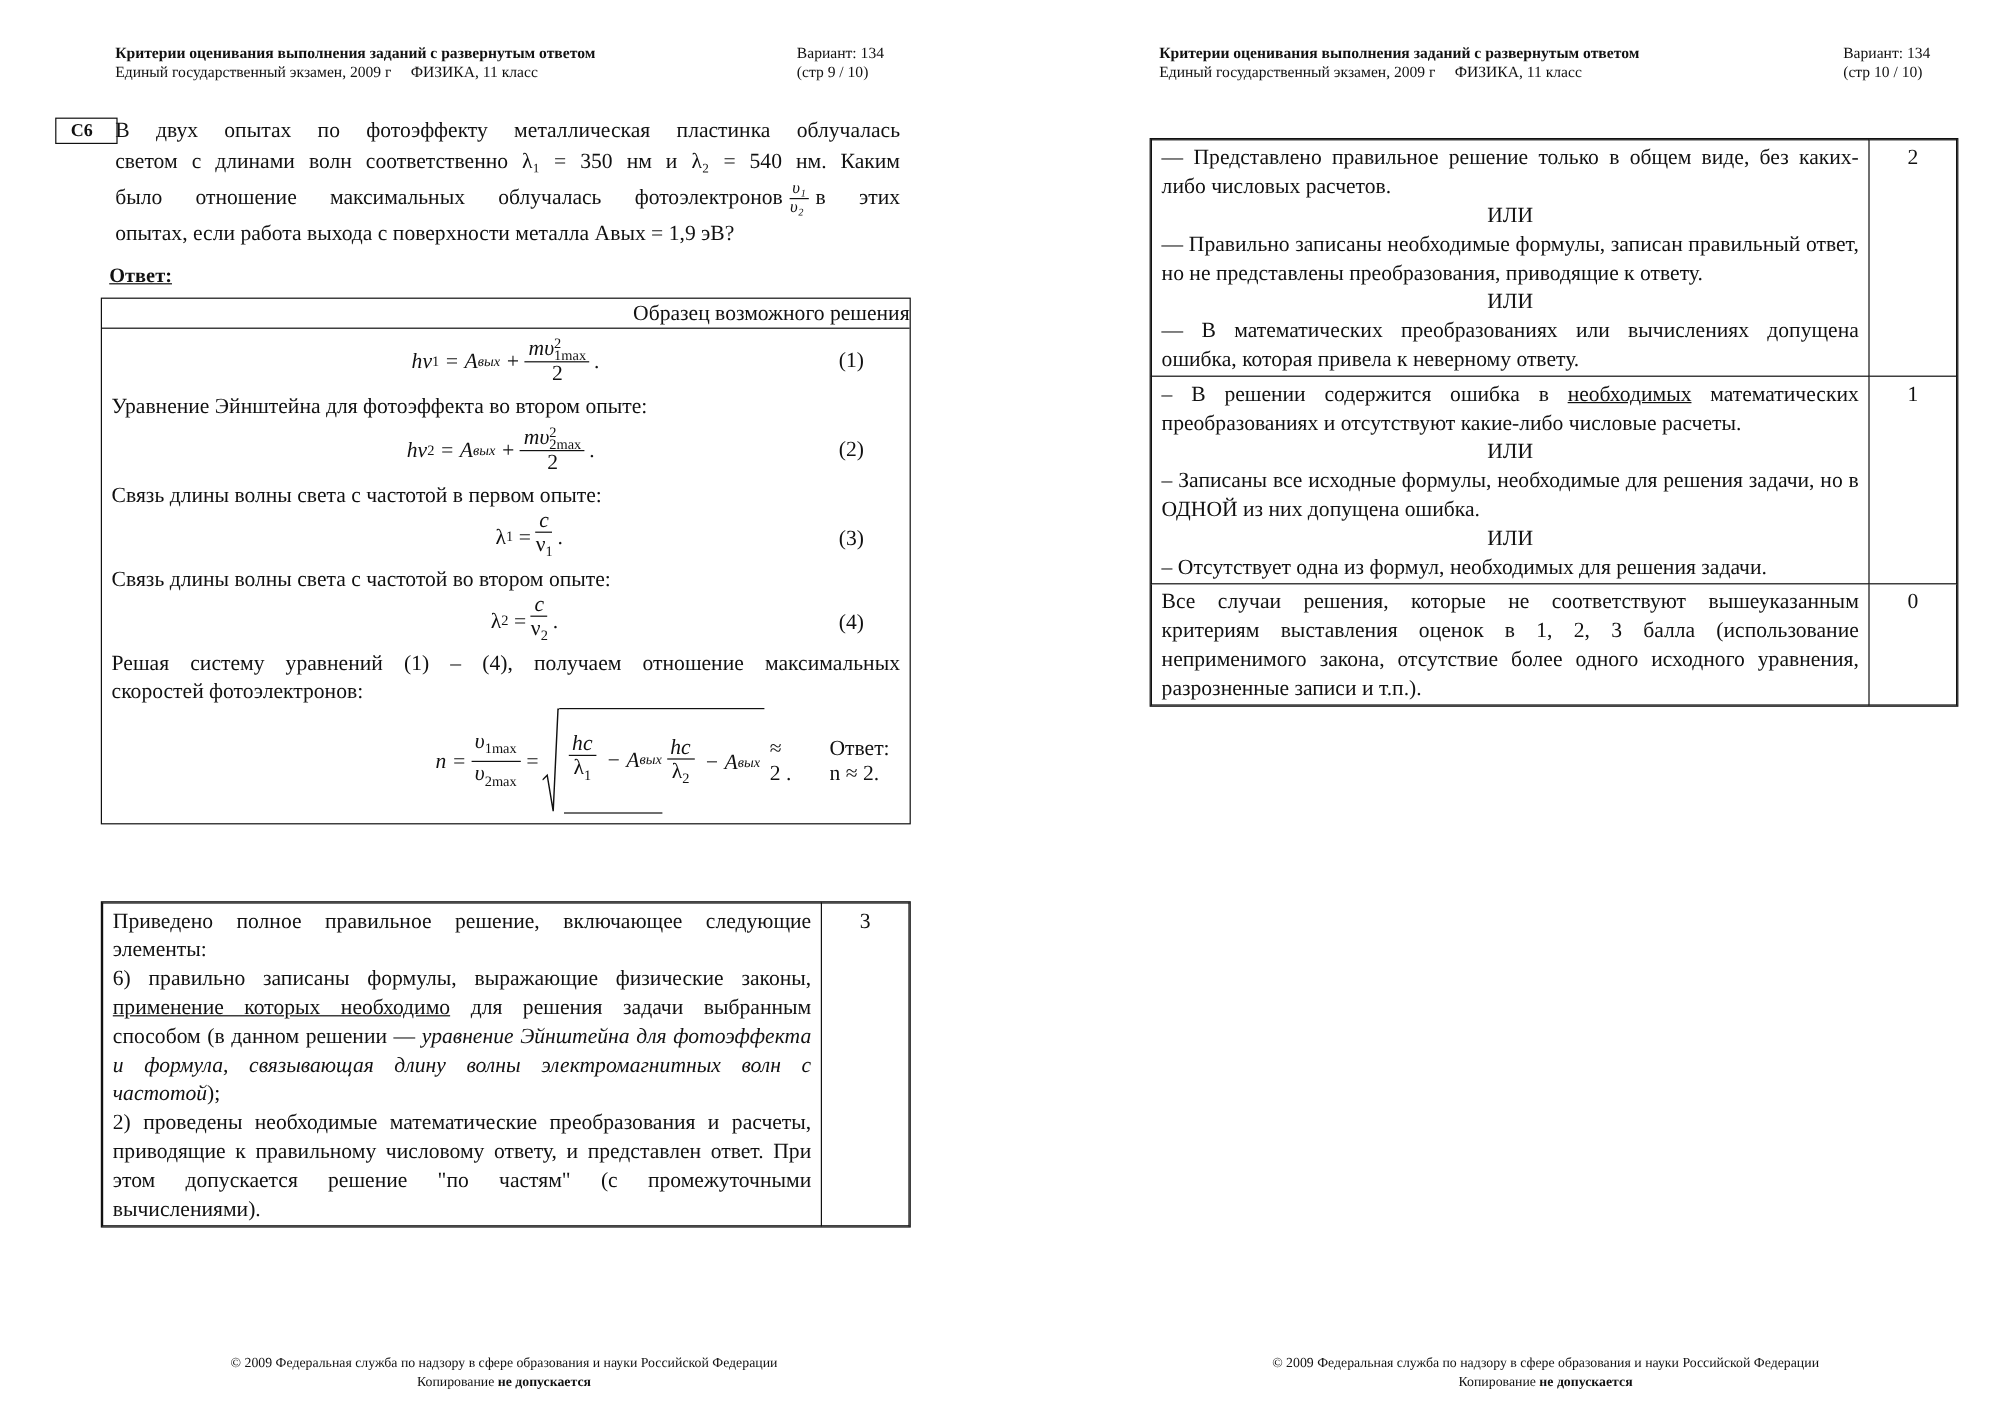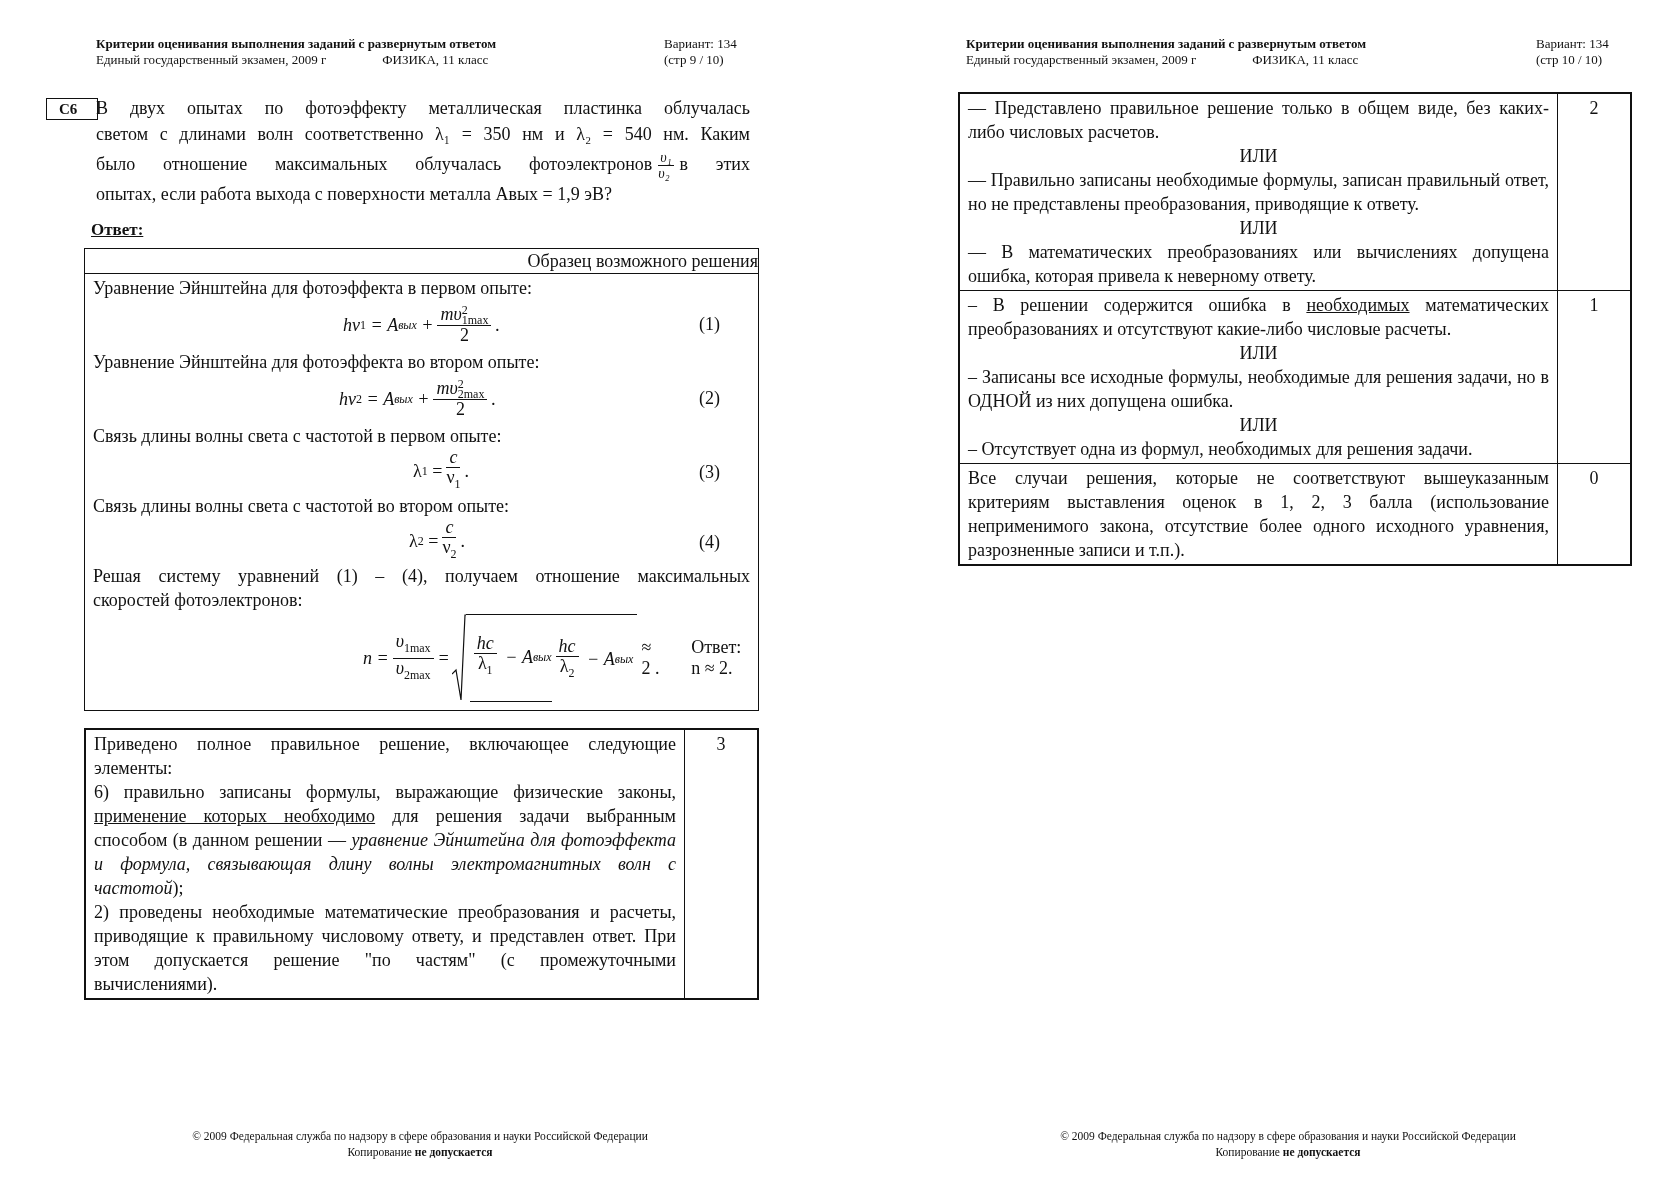--- a/index.html
+++ b/index.html
@@ -4,21 +4,21 @@
 <style>
   html, body { margin:0; padding:0; background:#ffffff; }
   body { width:1664px; height:1187px; position:relative; overflow:hidden;
          font-family:"Liberation Serif", serif; color:#111; }
   .page { position:absolute; top:0; width:832px; height:1187px; }
   .page.left { left:0; }
   .page.right { left:872px; }
 
   .hdr { position:absolute; top:36px; font-size:13px; line-height:16px; }
   .hdr .t1 { font-weight:bold; }
-  .hdr .row2 span.subj { margin-left:56px; }
+  .hdr .row2 span.subj { margin-left:16px; }
   .hdr-right { position:absolute; top:36px; font-size:13px; line-height:16px; text-align:left; }
 
   .task-badge { position:absolute; left:46px; top:98px; width:38px; height:20px; border:1px solid #111;
     font-weight:bold; font-size:15px; line-height:20px;padding-left:12px; }
   .task-text { position:absolute; left:96px; top:95px; width:654px; font-size:18px; line-height:26px; text-align:justify; }
   .task-text .l { display:block; text-align:justify; text-align-last:justify; }
   .task-text .l.last { text-align-last:left; }
   .frac-inline { display:inline-block; vertical-align:middle; text-align:center; font-style:italic; font-size:14px; line-height:15px; margin:0 6px; }
   .frac-inline .num { border-bottom:1px solid #111; padding:0 2px; }
   .answer-lbl { position:absolute; left:91px; top:220px; font-size:17px; font-weight:bold; text-decoration:underline; }
@@ -27,21 +27,21 @@
   .sol .title { text-align:right; border-bottom:1px solid #111; height:24px; line-height:24px; }
   .sol .body { padding:2px 8px 6px 8px; position:relative; }
   .sol .line { line-height:24px; }
   .formula { position:relative; height:50px; font-style:italic; font-size:18px; }
   .formula .expr { position:absolute; top:0; display:flex; align-items:center; height:50px; }
   .formula .eqno { position:absolute; right:30px; top:14px; font-style:normal; }
   .ffrac { display:inline-flex; flex-direction:column; align-items:center; margin:0 4px; line-height:19px; }
   .ffrac .n { border-bottom:1px solid #111; padding:0 3px; }
   sub.s { font-size:12px; font-style:normal; }
 
-  .crit { position:absolute; border:1px solid #111; font-size:18px; }
+  .crit { position:absolute; border:1px solid #111; font-size:18px;margin-top:23px; }
   .crit table { border-collapse:collapse; width:100%; }
   .crit td { border:1px solid #111; vertical-align:top; padding:2px 8px; line-height:24px; text-align:justify; }
   .crit td.pts { width:56px; text-align:center; }
   .crit td.hd { text-align:center; }
   .ili { text-align:center; display:block; }
   .u { text-decoration:underline; }
   .it { font-style:italic; }
 
   .footer { position:absolute; top:1128px; width:100%; text-align:center; font-size:11.5px; line-height:16px; }
   .footer b { font-weight:bold; }
@@ -64,21 +64,20 @@
     <span class="l">В двух опытах по фотоэффекту металлическая пластинка облучалась</span>
     <span class="l">светом с длинами волн соответственно λ₁ = 350 нм и λ₂ = 540 нм. Каким</span>
     <span class="l" style="line-height:34px;"><span>было отношение максимальных облучалась фотоэлектронов</span><span class="frac-inline"><div class="num">υ₁</div><div>υ₂</div></span><span>в этих</span></span>
     <span class="l last">опытах, если работа выхода с поверхности металла Aвых = 1,9 эВ?</span>
   </div>
   <div class="answer-lbl">Ответ:</div>
 
   <div class="sol">
     <div class="title">Образец возможного решения</div>
     <div class="body">
-      <div class="line">Уравнение Эйнштейна для фотоэффекта в первом опыте:</div>
       <div class="formula">
         <div class="expr" style="left:250px;">
           <span>hν</span><sub class="s">1</sub>&nbsp;=&nbsp;<span>A</span><sub class="s" style="font-style:italic">вых</sub>&nbsp;+
           <span class="ffrac">
               <span class="n"><span>mυ</span><span style="display:inline-flex;flex-direction:column;font-size:12px;line-height:10px;font-style:normal;vertical-align:middle;">
                   <span>2</span>
                   <span>1max</span>
                 </span></span>
               <span style="font-style:normal">2</span>
             </span>.

